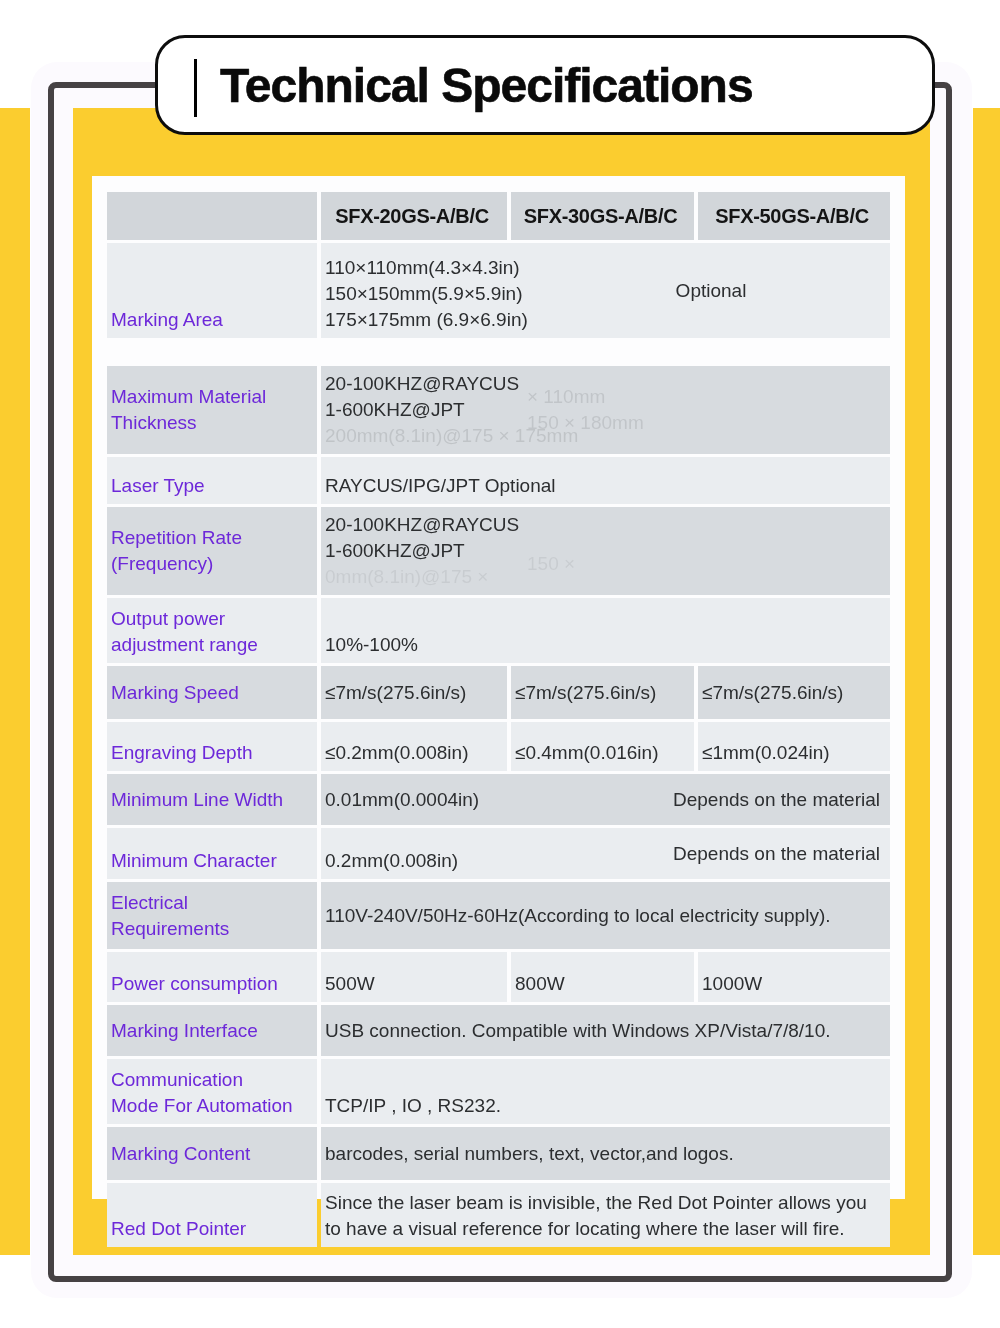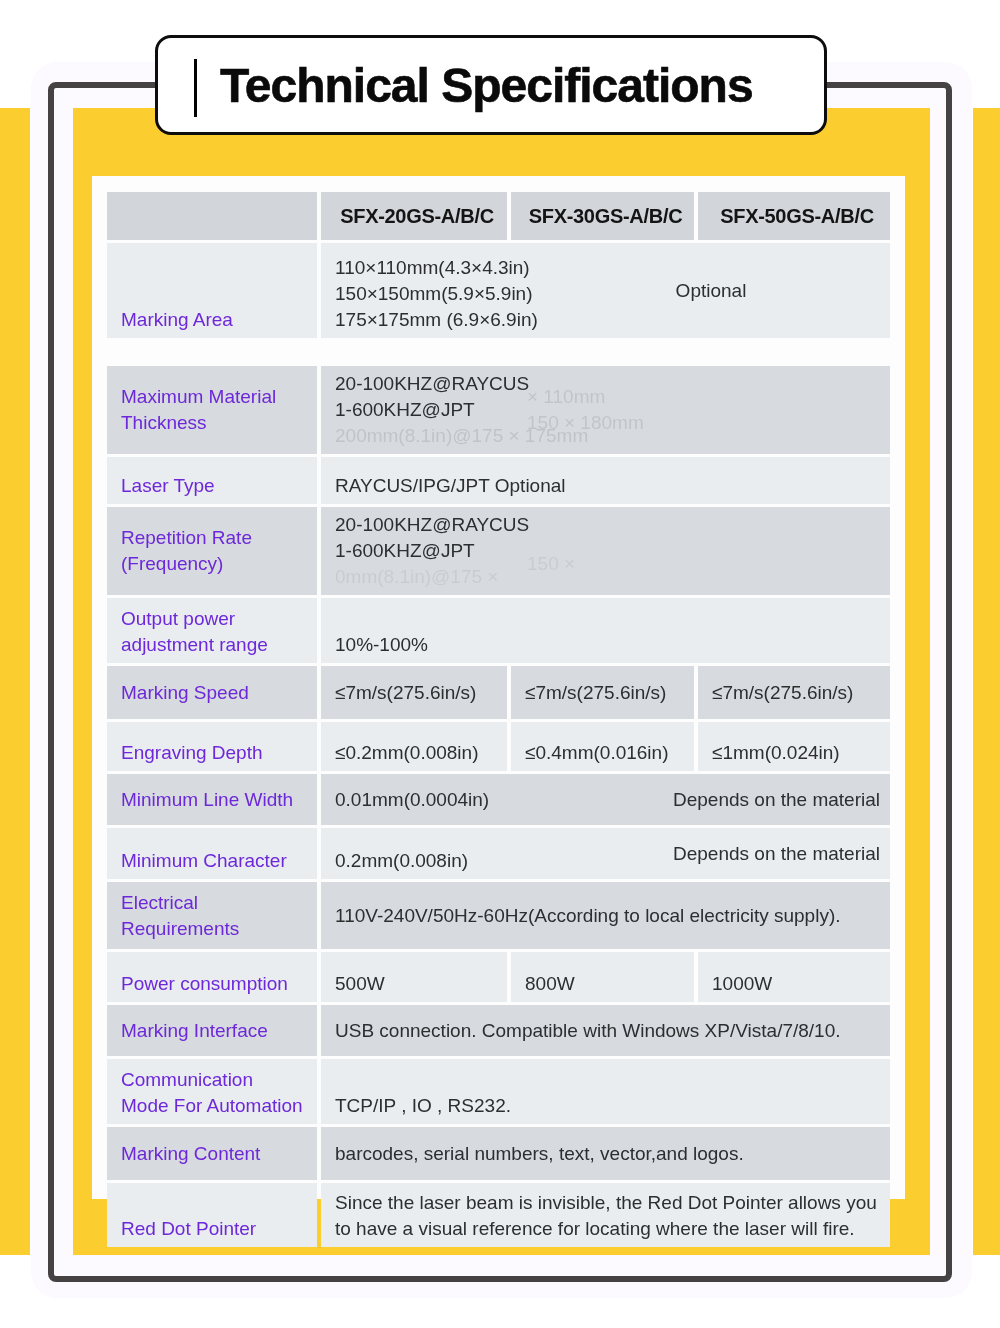--- a/index.html
+++ b/index.html
@@ -9,33 +9,33 @@
   
   .strip{position:absolute;background:var(--yellow);}
   .strip-left{left:0;top:108px;width:30px;height:1147px;}
   .strip-right{left:973px;top:108px;width:27px;height:1147px;}
   .outer-panel{position:absolute;left:31px;top:62px;width:941px;height:1236px;background:#FCFAFE;border-radius:26px;}
   .dark-frame{position:absolute;left:48px;top:82px;width:904px;height:1200px;border:6px solid #464244;border-radius:8px;box-sizing:border-box;}
   .yellow-panel{position:absolute;left:73px;top:108px;width:857px;height:1147px;background:var(--yellow);}
   .content-panel{position:absolute;left:92px;top:176px;width:813px;height:1023px;background:#FDFDFE;}
 
   
-  .title-box{position:absolute;left:155px;top:35px;width:672px;height:100px;background:#ffffff;
-    border:3px solid #0d0d0d;border-radius:16px;box-sizing:border-box;z-index:20;
+  .title-box{position:absolute;left:155px;top:35px;width:780px;height:100px;background:#ffffff;
+    border:3px solid #0d0d0d;border-radius:30px;box-sizing:border-box;z-index:20;
     display:flex;align-items:center;}
   .title-accent{position:absolute;left:36px;top:21px;width:3px;height:58px;background:#000;}
   .title-text{margin-left:62px;font-size:48px;font-weight:bold;letter-spacing:-1px;color:#0a0a0a;
     -webkit-text-stroke:0.6px #0a0a0a;white-space:nowrap;}
 
   
   .spec-table{position:absolute;left:107px;top:192px;width:783px;z-index:5;}
   .row{display:grid;grid-template-columns:210px 186px 183px 192px;column-gap:4px;}
   .row + .row{margin-top:3px;}
   .cell{display:flex;flex-direction:column;justify-content:center;box-sizing:border-box;
-    padding:5px 8px 5px 14px;font-size:19px;line-height:26px;color:#2c2e30;position:relative;}
+    padding:5px 8px 5px 4px;font-size:19px;line-height:26px;color:#2c2e30;position:relative;}
   .shade-header .cell{background:#D2D6DA;}
   .shade-dark .cell{background:#D7DBDF;}
   .shade-light .cell{background:#EAEDF0;justify-content:flex-end;}
   .label-cell{color:#6d28d9;}
   .span-cell{grid-column:2/5;}
   .header-cell{align-items:center;font-weight:bold;font-size:20px;letter-spacing:-0.3px;color:#141414;}
   .line{white-space:nowrap;}
   .ghost{opacity:0.13;}
   .ghost-side{position:absolute;left:206px;top:50%;transform:translateY(-50%);opacity:0.12;white-space:pre;line-height:26px;}
   .row-repetition-rate .ghost-side,.row-repetition-rate .ghost{opacity:0.08;}

